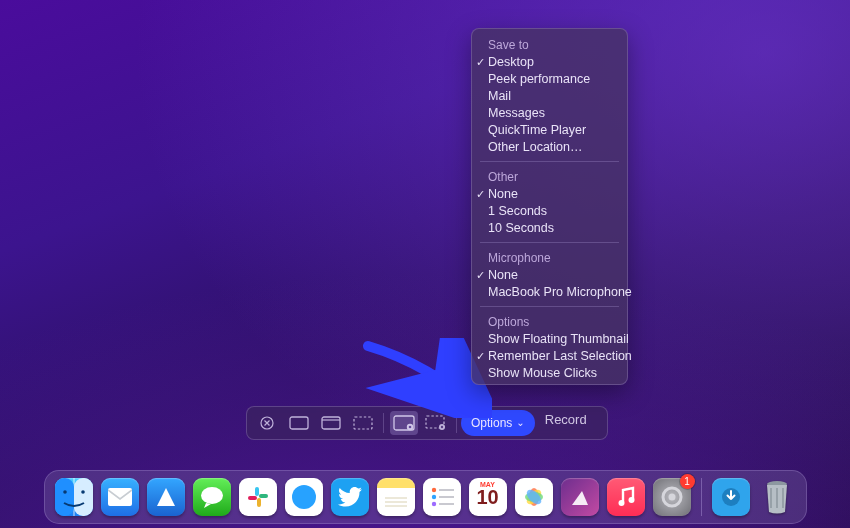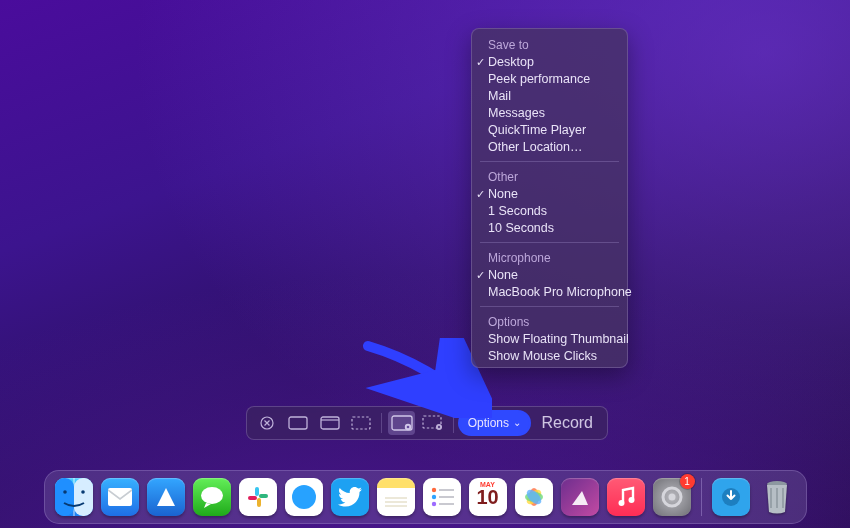--- a/index.html
+++ b/index.html
@@ -43,22 +43,22 @@
     font-size: 12px;
     color:#eae4ff;
     gap:4px;
   }
   .opt-pill.highlighted {
     background:#2f49ff;
     border-radius: 11px / 50%;
     box-shadow: 0 0 0 2px #2f49ff;
   }
   .record-btn {
-    height:22px; padding:0 8px; font-size:16px; color:#e9e3f7;
-    display:flex;align-items:center;justify-content:center;
+    height:22px; padding:0 8px; font-size:13px; color:#e9e3f7;
+    display:flex;justify-content:center;
     opacity:.85;
   }
 
   
   .arrow {
     position:absolute;
     left:362px; top:338px;
     width:130px; height:80px;
     pointer-events:none;
   }
@@ -205,20 +205,21 @@
   <div class="item checked">None</div>
   <div class="item">1 Seconds</div>
   <div class="item">10 Seconds</div>
   <hr>
   <div class="sec-head">Microphone</div>
   <div class="item checked">None</div>
   <div class="item">MacBook Pro Microphone</div>
   <hr>
   <div class="sec-head">Options</div>
   <div class="item">Show Floating Thumbnail</div>
+  <div class="item checked">Remember Last Selection</div>
   <div class="item">Show Mouse Clicks</div>
 </div>
 
 <div class="dock-wrap">
   <div class="dock">
     <div class="app" style="background:linear-gradient(#4acfff,#1b7ef2);">
       <svg width="38" height="38" viewBox="0 0 38 38">
           <path d="M19 0v38" stroke="#fff" stroke-width="1.5" opacity=".5"></path>
           <rect x="0" y="0" width="19" height="38" fill="#1f8fff" rx="9"></rect>
           <rect x="19" y="0" width="19" height="38" fill="#d6edff" rx="9"></rect>

